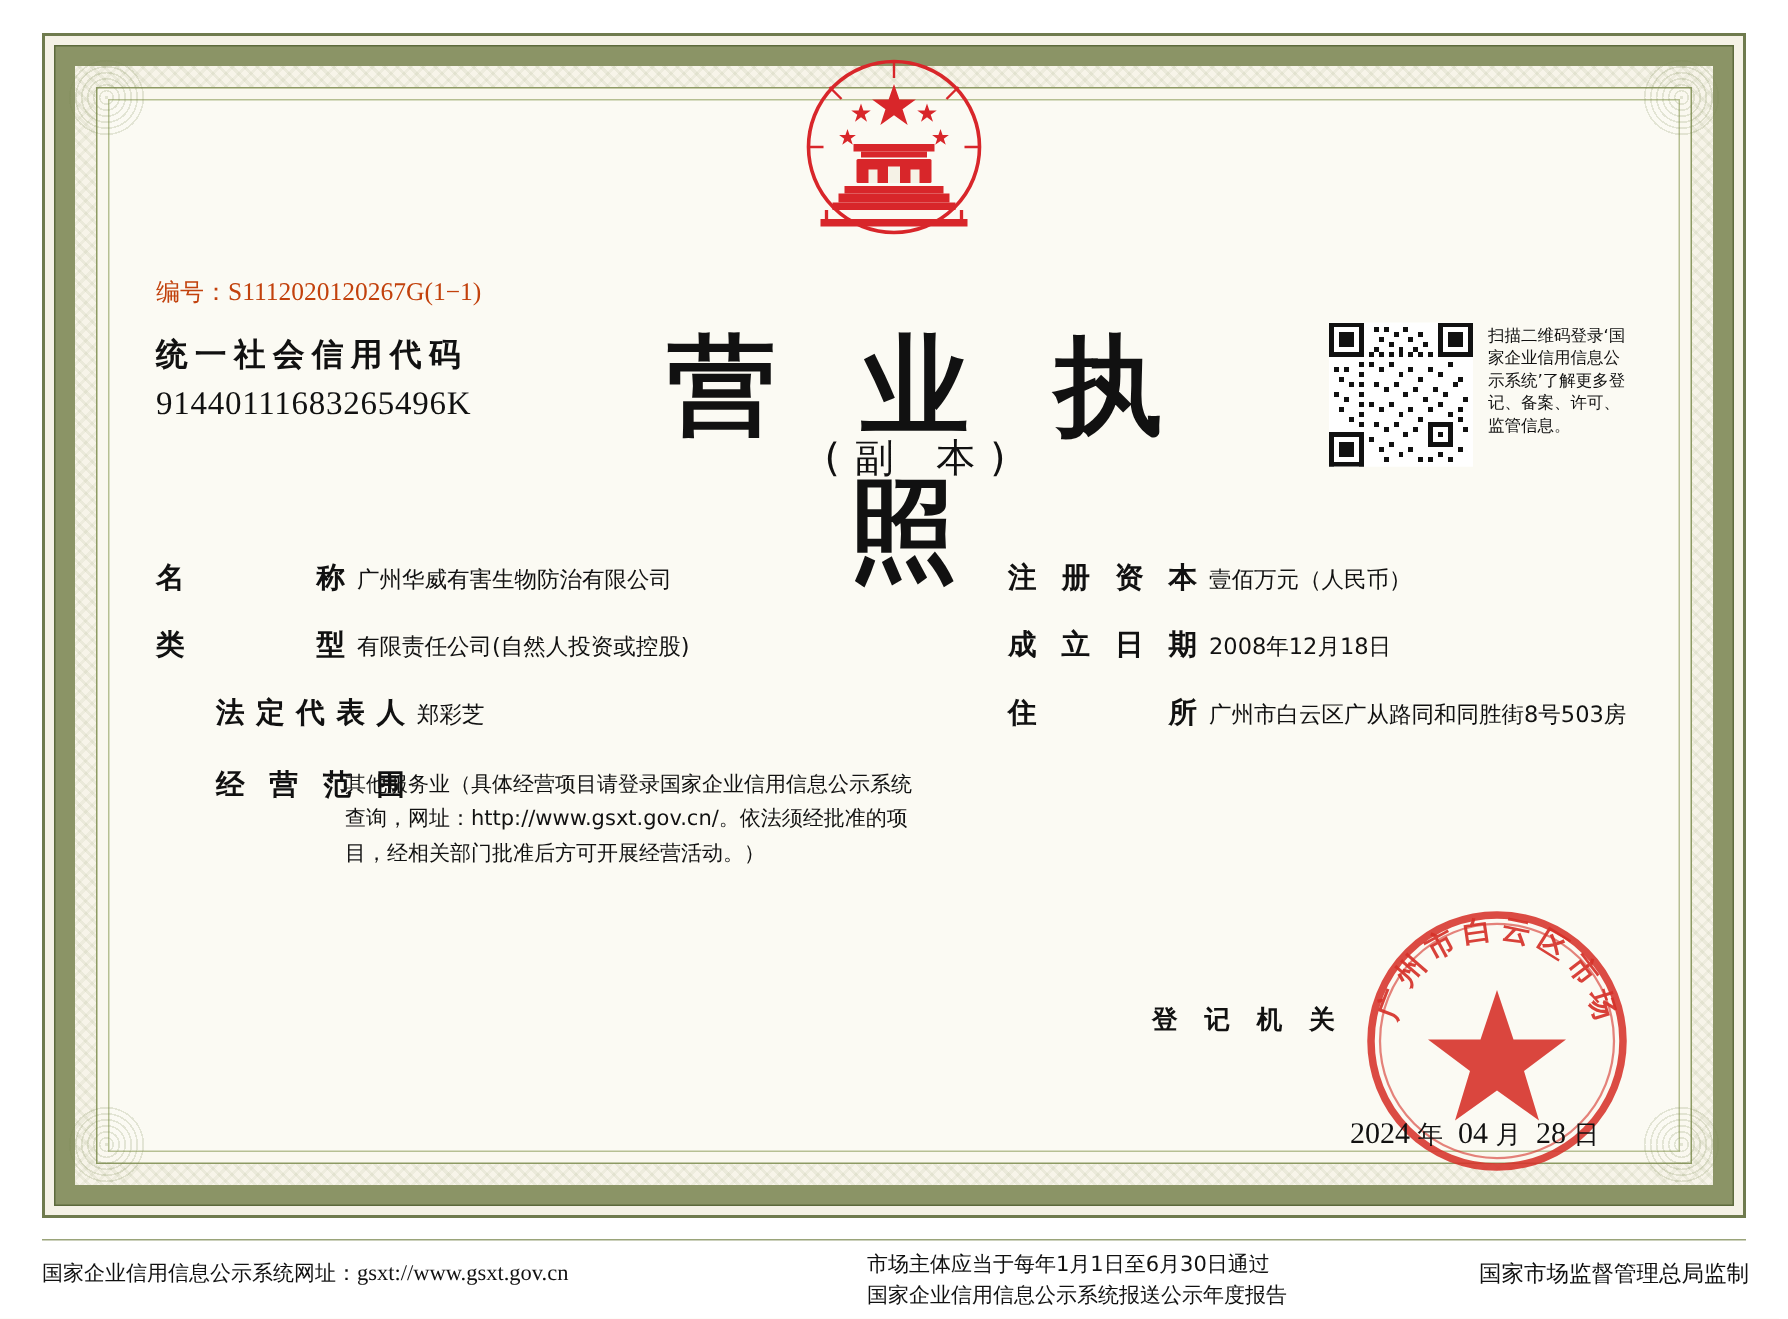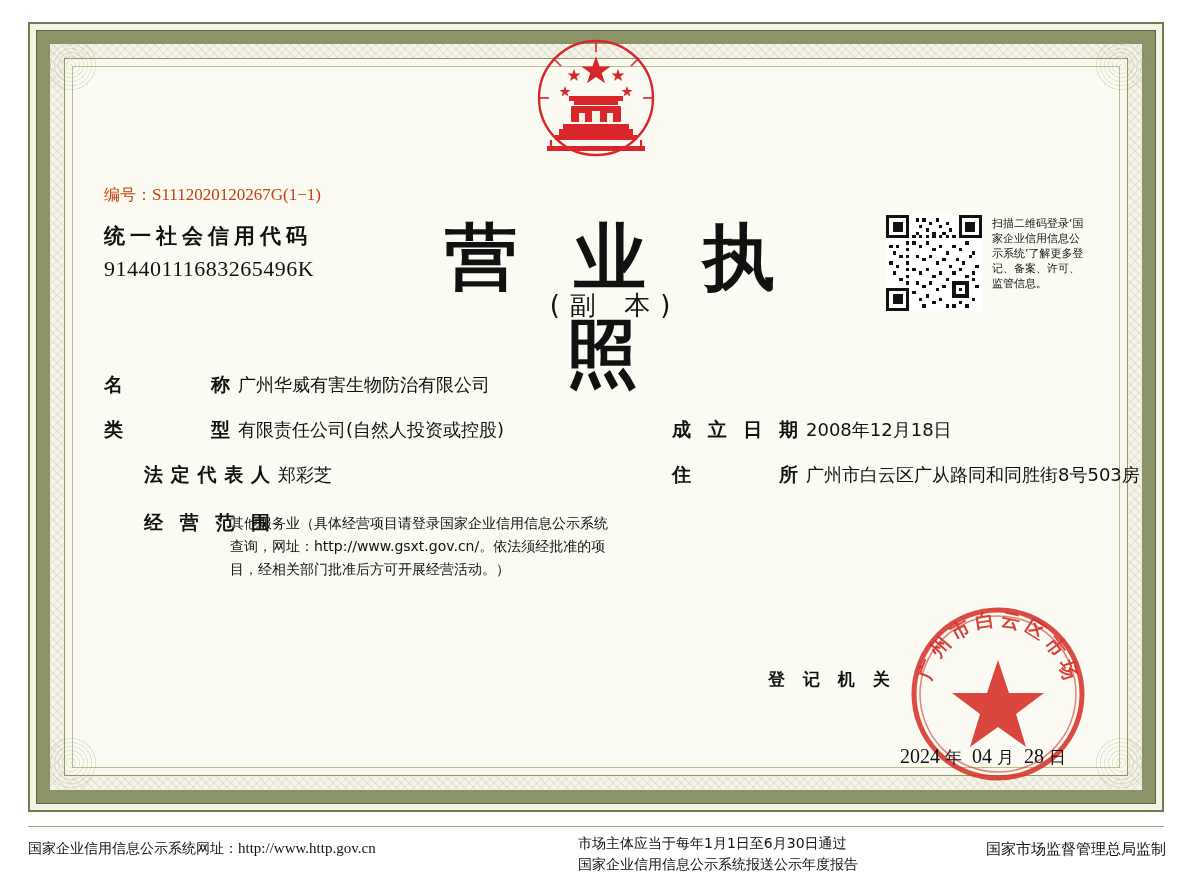--- a/index.html
+++ b/index.html
@@ -125,21 +125,21 @@
     font-size:11px;line-height:15px;color:#111;
   }
 
   
   .lbl-cn{
     font-family:"DejaVu Sans", sans-serif;
     font-size:19px;font-weight:bold;color:#111;
   }
   .val-cn{
     font-family:"DejaVu Sans", sans-serif;
-    font-size:18px;color:#111;
+    font-size:15px;color:#111;
   }
   .row{position:absolute;}
   .lbl4{width:126px;display:inline-block;text-align:justify;text-align-last:justify;}
   .lbl5{width:126px;display:inline-block;text-align:justify;text-align-last:justify;margin-left:40px;}
 
   .f-name{left:104px;top:372px;}
   .f-type{left:104px;top:417px;}
   .f-legal{left:104px;top:462px;}
   .f-scope{left:104px;top:510px;}
   .f-cap{left:672px;top:372px;}
@@ -396,20 +396,23 @@
     <span class="lbl-cn lbl4">类型</span><span class="val-cn val-inline">有限责任公司(自然人投资或控股)</span>
   </div>
   <div class="row f-legal">
     <span class="lbl-cn lbl5">法定代表人</span><span class="val-cn val-inline">郑彩芝</span>
   </div>
   <div class="row f-scope">
     <span class="lbl-cn lbl5">经营范围</span>
   </div>
   <div class="scope-val">其他服务业（具体经营项目请登录国家企业信用信息公示系统查询，网址：http://www.gsxt.gov.cn/。依法须经批准的项目，经相关部门批准后方可开展经营活动。）</div>
 
+  <div class="row f-cap">
+    <span class="lbl-cn lbl4">注册资本</span><span class="val-cn val-inline">壹佰万元（人民币）</span>
+  </div>
   <div class="row f-date">
     <span class="lbl-cn lbl4">成立日期</span><span class="val-cn val-inline">2008年12月18日</span>
   </div>
   <div class="row f-addr">
     <span class="lbl-cn lbl4">住所</span><span class="val-cn val-inline">广州市白云区广从路同和同胜街8号503房</span>
   </div>
 
   <div class="registry">登 记 机 关</div>
 
   <div class="seal">
@@ -432,21 +435,21 @@
     <span>2024</span>
     <span class="cn">年</span>
     &nbsp;<span>04</span>
     <span class="cn">月</span>
     &nbsp;<span>28</span>
     <span class="cn">日</span>
   </div>
 
   <div class="footer-line"></div>
   <div class="f-left">
-    <span>国家企业信用信息公示系统网址：</span><span class="url">http://www.http.gov.cn</span>
+    <span>国家企业信用信息公示系统网址：</span><span class="url">gsxt://www.gsxt.gov.cn</span>
   </div>
   <div class="f-center">
     <div>市场主体应当于每年1月1日至6月30日通过</div>
     <div>国家企业信用信息公示系统报送公示年度报告</div>
   </div>
   <div class="f-right">国家市场监督管理总局监制</div>
 
 </div>
 
 </body></html>

